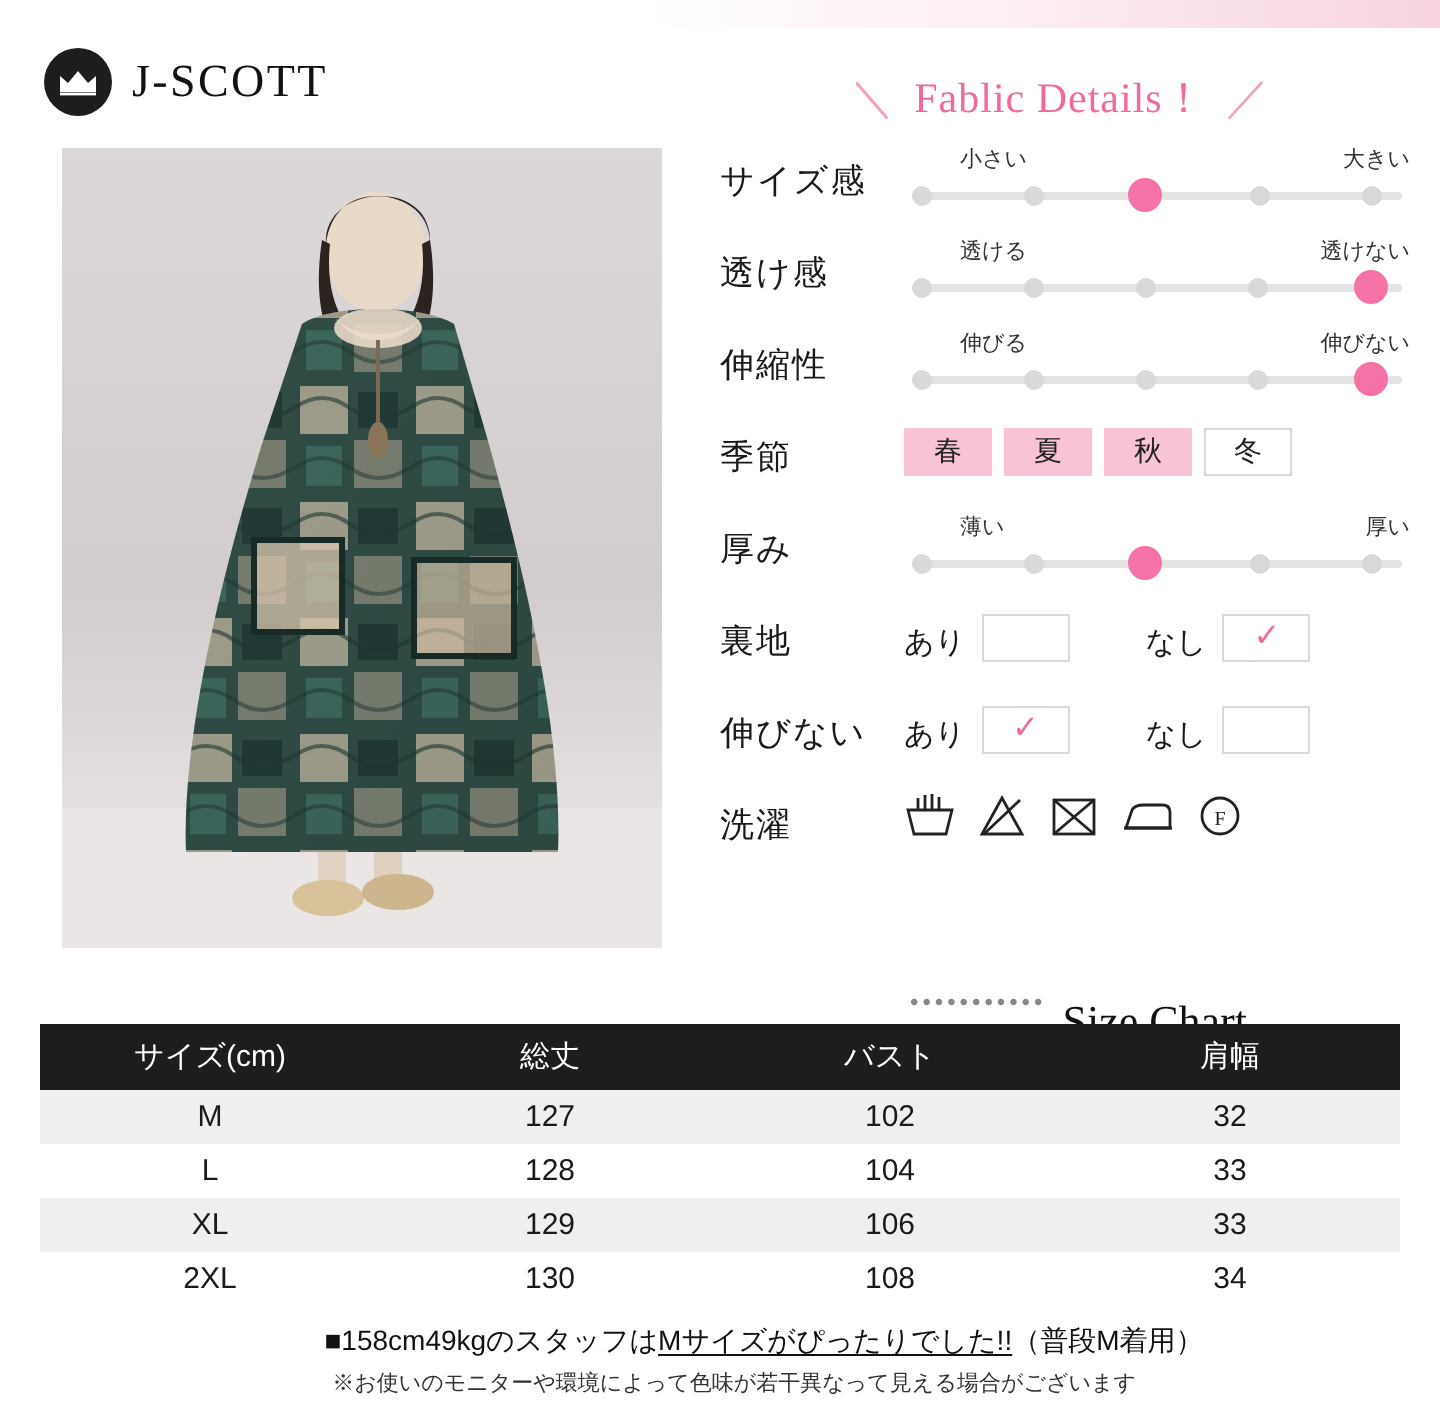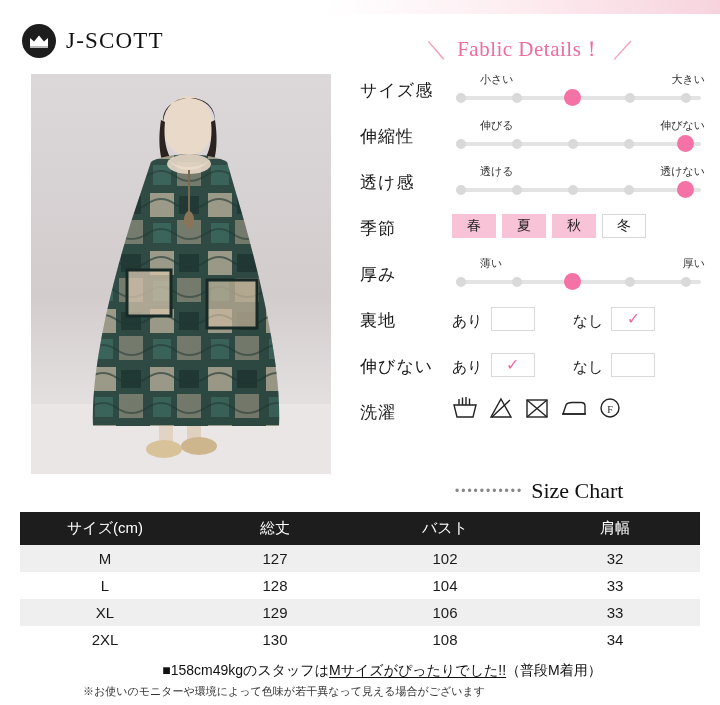--- a/index.html
+++ b/index.html
@@ -106,21 +106,21 @@
   
   .wash { display: flex; gap: 10px; padding-top: 2px; align-items: center; }
   .wash svg { display: block; }
 
   
   .sc-head {
     position: absolute; left: 455px; top: 478px; width: 245px;
     display: flex; align-items: center; gap: 8px;
   }
   .sc-dots { flex: none; letter-spacing: 2px; color: #888; font-size: 12px; }
-  .sc-title { font-family: "Liberation Serif", serif; font-size: 22px; color: #111; }
+  .sc-title { font-family: "Liberation Serif", serif; font-size: 22px; color: #111; margin-top: 20px; }
 
   
   table.sizes {
     position: absolute; left: 20px; top: 512px; width: 680px;
     border-collapse: collapse;
     font-size: 15px;
   }
   table.sizes th {
     background: #1d1d1d; color: #fff; font-weight: 400;
     padding: 7px 0; text-align: center; font-size: 15px;
@@ -129,21 +129,21 @@
   table.sizes tr.odd td { background: #efefef; }
   table.sizes tr.even td { background: #ffffff; }
 
   
   .note1 {
     position: absolute; left: 0; top: 662px; width: 720px; text-align: center;
     font-size: 14px; color: #111; padding-left: 44px;
   }
   .note1 u { text-decoration: underline; text-underline-offset: 2px; }
   .note2 {
-    position: absolute; left: 0; top: 684px; width: 568px; text-align: center;
+    position: absolute; left: 0; top: 684px; width: 568px; text-align: right;
     font-size: 11px; color: #333;
   }
 </style>
 </head>
 <body>
 
 <div class="page">
 
   <div class="top-band"></div>
 
@@ -233,43 +233,43 @@
           <div class="dot" style="left:4px"></div>
           <div class="dot" style="left:60px"></div>
           <div class="dot on" style="left:112px"></div>
           <div class="dot" style="left:173px"></div>
           <div class="dot" style="left:229px"></div>
         </div>
       </div>
     </div>
 
     <div class="row">
-      <div class="row-label">伸縮性</div>
+      <div class="row-label">透け感</div>
       <div class="row-body">
         <div class="slider-ends">
-          <span>伸びる</span>
-          <span>伸びない</span>
+          <span>透ける</span>
+          <span>透けない</span>
         </div>
         <div class="slider">
           <div class="track"></div>
           <div class="dot" style="left:4px"></div>
           <div class="dot" style="left:60px"></div>
           <div class="dot" style="left:116px"></div>
           <div class="dot" style="left:172px"></div>
           <div class="dot on" style="left:225px"></div>
         </div>
       </div>
     </div>
 
     <div class="row">
-      <div class="row-label">透け感</div>
+      <div class="row-label">伸縮性</div>
       <div class="row-body">
         <div class="slider-ends">
-          <span>透ける</span>
-          <span>透けない</span>
+          <span>伸びる</span>
+          <span>伸びない</span>
         </div>
         <div class="slider">
           <div class="track"></div>
           <div class="dot" style="left:4px"></div>
           <div class="dot" style="left:60px"></div>
           <div class="dot" style="left:116px"></div>
           <div class="dot" style="left:172px"></div>
           <div class="dot on" style="left:225px"></div>
         </div>
       </div>

